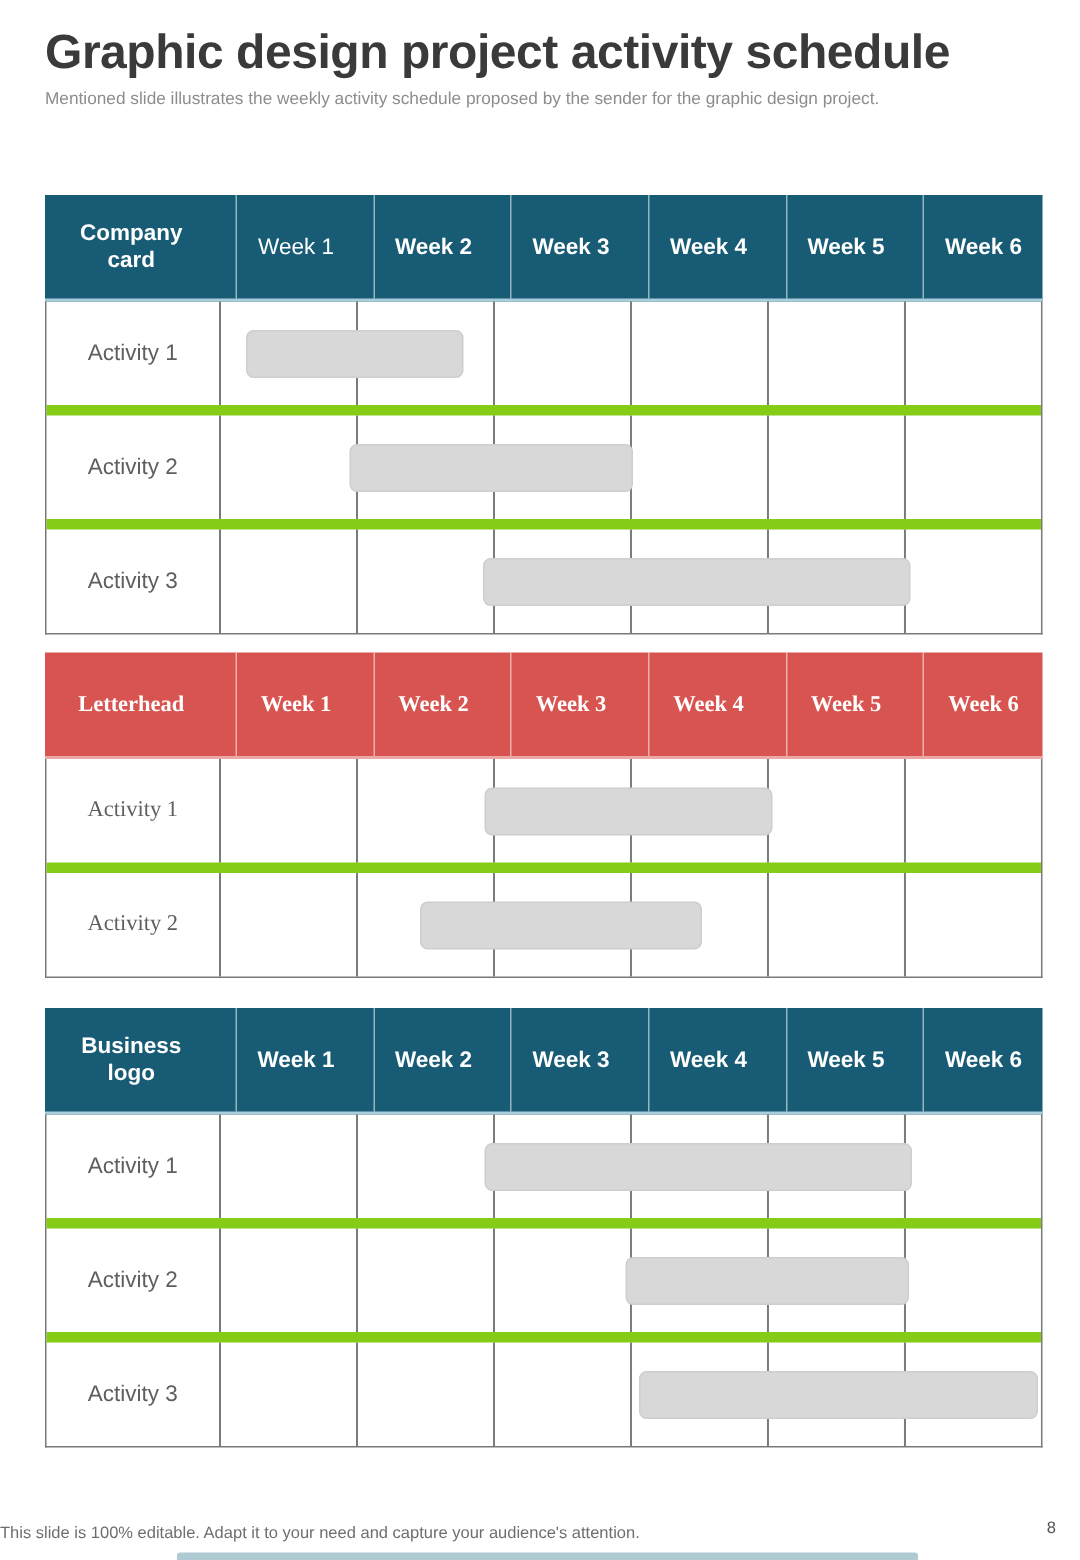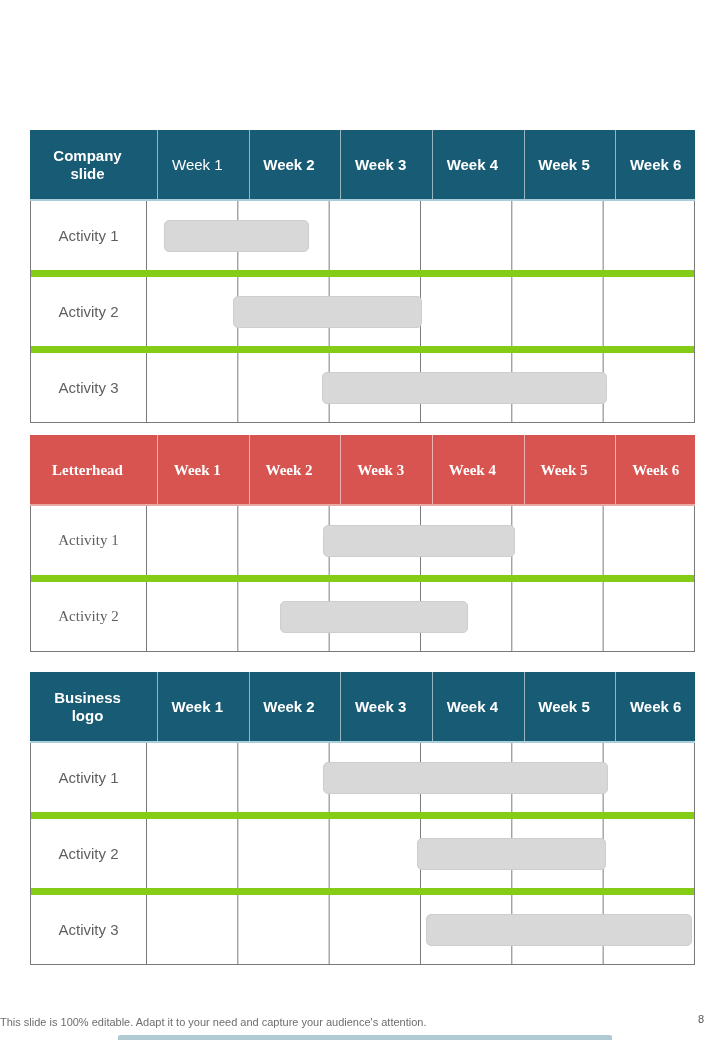--- a/index.html
+++ b/index.html
@@ -60,24 +60,26 @@
   .bottom-accent {
     position:absolute; left:118px; right:108px; bottom:0; height:5px;
     background:#6f9fb0; opacity:0.55; border-radius:2px 2px 0 0;
   }
 </style>
 </head>
 <body>
 
 <div class="slide">
 
+  <div class="title">Graphic design project activity schedule</div>
+  <div class="subtitle">Mentioned slide illustrates the weekly activity  schedule proposed by the sender for the graphic design project.</div>
 
   <div class="gantt teal t1">
     <div class="ghead">
-      <div class="hcell label-head">Company slide</div>
+      <div class="hcell label-head">Company card</div>
       <div class="hcell wk regular">Week 1</div>
       <div class="hcell wk">Week 2</div>
       <div class="hcell wk">Week 3</div>
       <div class="hcell wk">Week 4</div>
       <div class="hcell wk">Week 5</div>
       <div class="hcell wk">Week 6</div>
     </div>
     <div class="gbody">
       <div class="grow">
         <div class="rlabel">Activity 1</div>

